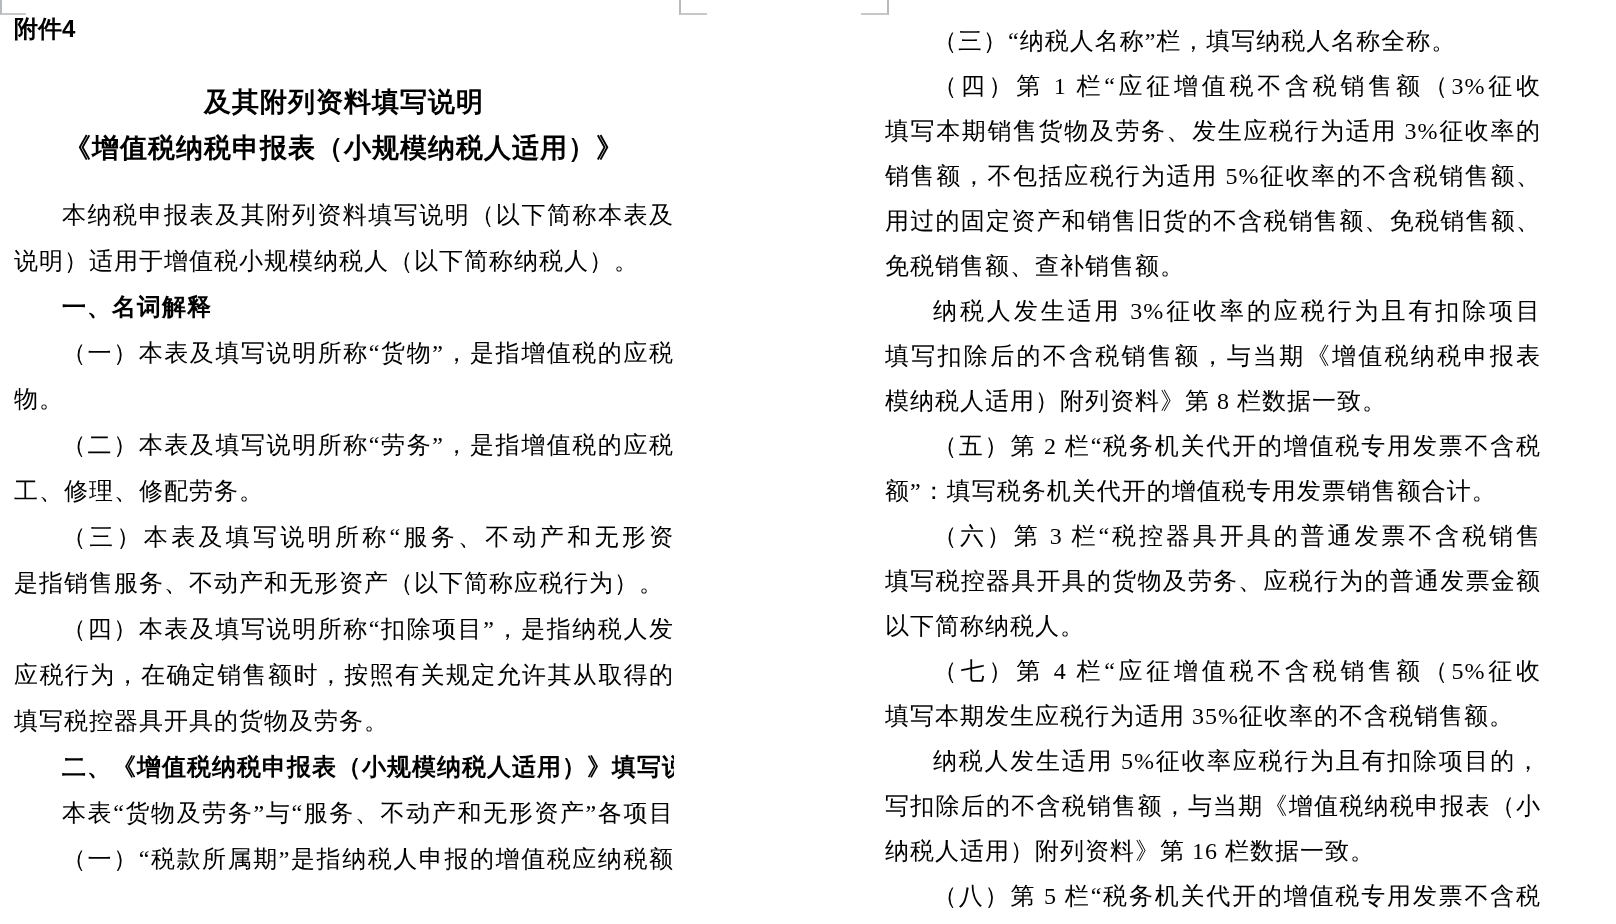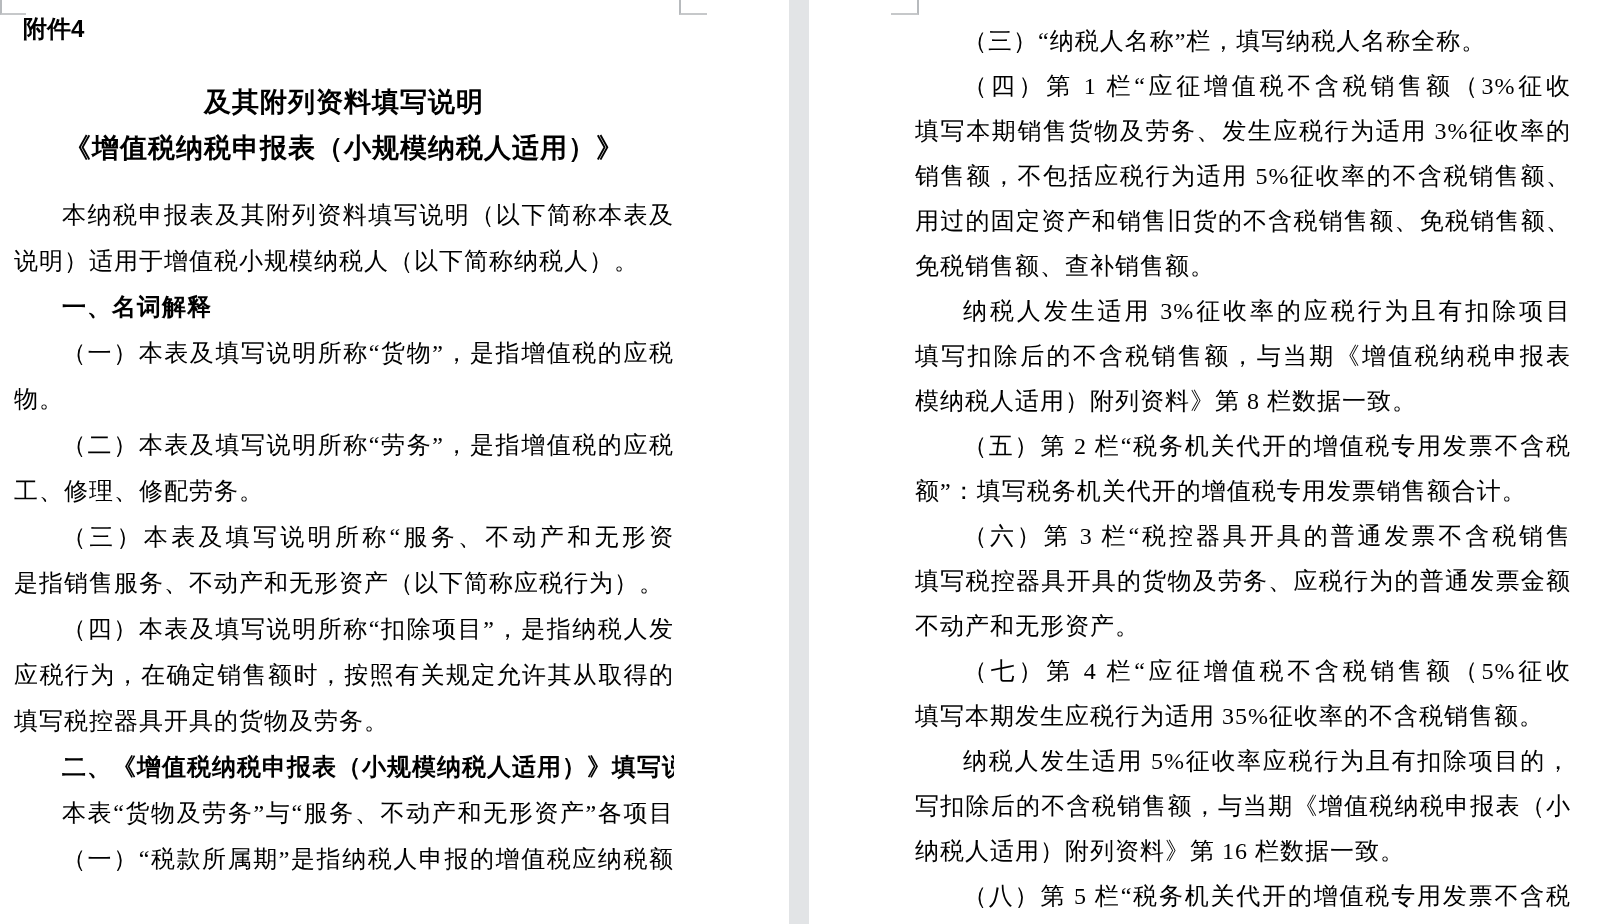--- a/index.html
+++ b/index.html
@@ -1,31 +1,31 @@
 <!DOCTYPE html>
 <html><head>
 <meta charset="utf-8">
 <style>
   html,body{margin:0;padding:0;width:1616px;height:924px;overflow:hidden;background:#ffffff;}
   body{font-family:"Liberation Serif","DejaVu Serif",serif;color:#000;}
   .stage{position:relative;width:1616px;height:924px;background:#fff;}
   .page{position:absolute;top:0;height:924px;background:#ffffff;}
   .page-left{left:0;width:789px;}
-  .page-right{left:809px;width:807px;}
+  .page-right{left:779px;width:807px;}
   .gutter{position:absolute;top:0;left:789px;width:20px;height:924px;background:#e2e4e6;}
   
   .mark{position:absolute;top:0;height:13px;}
   .mark-a{left:0;width:24px;border-left:2px solid #b7babd;border-bottom:2px solid #c6c8ca;}
   .mark-b{left:679px;width:26px;border-left:2px solid #b7babd;border-bottom:2px solid #c6c8ca;}
   .mark-c{left:82px;width:26px;border-right:2px solid #b7babd;border-bottom:2px solid #c6c8ca;}
   
   .content-left{position:absolute;left:14px;top:0;width:660px;}
   .content-right{position:absolute;left:106px;top:19px;width:656px;}
   .attach-line{margin-top:10px;height:38px;line-height:38px;font-size:24px;
-    font-family:"Liberation Sans","DejaVu Sans",sans-serif;font-weight:700;margin-left:9px;}
+    font-family:"Liberation Sans","DejaVu Sans",sans-serif;font-weight:700;}
   .title-block{margin-top:31px;}
   .title-line{height:46px;line-height:46px;font-size:27px;text-align:center;
     font-family:"Liberation Sans","DejaVu Sans",sans-serif;font-weight:700;letter-spacing:1px;}
   .body-block{margin-top:21px;}
   .tline{font-size:24px;letter-spacing:1px;overflow:hidden;white-space:nowrap;text-align:left;}
   .content-left .tline{height:46px;line-height:46px;}
   .content-right .tline{height:45px;line-height:45px;}
   .tline.fill{white-space:normal;text-align:justify;text-align-last:justify;}
   .tline.indent{text-indent:2em;}
   .tline.hei{font-family:"Liberation Sans","DejaVu Sans",sans-serif;font-weight:700;}
@@ -75,21 +75,21 @@
         <div class="tline fill">销售额，不包括应税行为适用 5%征收率的不含税销售额、销售使</div>
         <div class="tline fill">用过的固定资产和销售旧货的不含税销售额、免税销售额、出口</div>
         <div class="tline">免税销售额、查补销售额。</div>
         <div class="tline indent fill">纳税人发生适用 3%征收率的应税行为且有扣除项目的，本栏</div>
         <div class="tline fill">填写扣除后的不含税销售额，与当期《增值税纳税申报表（小规</div>
         <div class="tline">模纳税人适用）附列资料》第 8 栏数据一致。</div>
         <div class="tline indent fill">（五）第 2 栏“税务机关代开的增值税专用发票不含税销售</div>
         <div class="tline">额”：填写税务机关代开的增值税专用发票销售额合计。</div>
         <div class="tline indent fill">（六）第 3 栏“税控器具开具的普通发票不含税销售额”：</div>
         <div class="tline fill">填写税控器具开具的货物及劳务、应税行为的普通发票金额换算</div>
-        <div class="tline">不动产和无形资产。</div>
+        <div class="tline">以下简称纳税人。</div>
         <div class="tline indent fill">（七）第 4 栏“应征增值税不含税销售额（5%征收率）”：</div>
         <div class="tline">填写本期发生应税行为适用 35%征收率的不含税销售额。</div>
         <div class="tline indent fill">纳税人发生适用 5%征收率应税行为且有扣除项目的，本栏填</div>
         <div class="tline fill">写扣除后的不含税销售额，与当期《增值税纳税申报表（小规模</div>
         <div class="tline">纳税人适用）附列资料》第 16 栏数据一致。</div>
         <div class="tline indent fill">（八）第 5 栏“税务机关代开的增值税专用发票不含税销售</div>
       </div>
   </div>
 
 </div>

